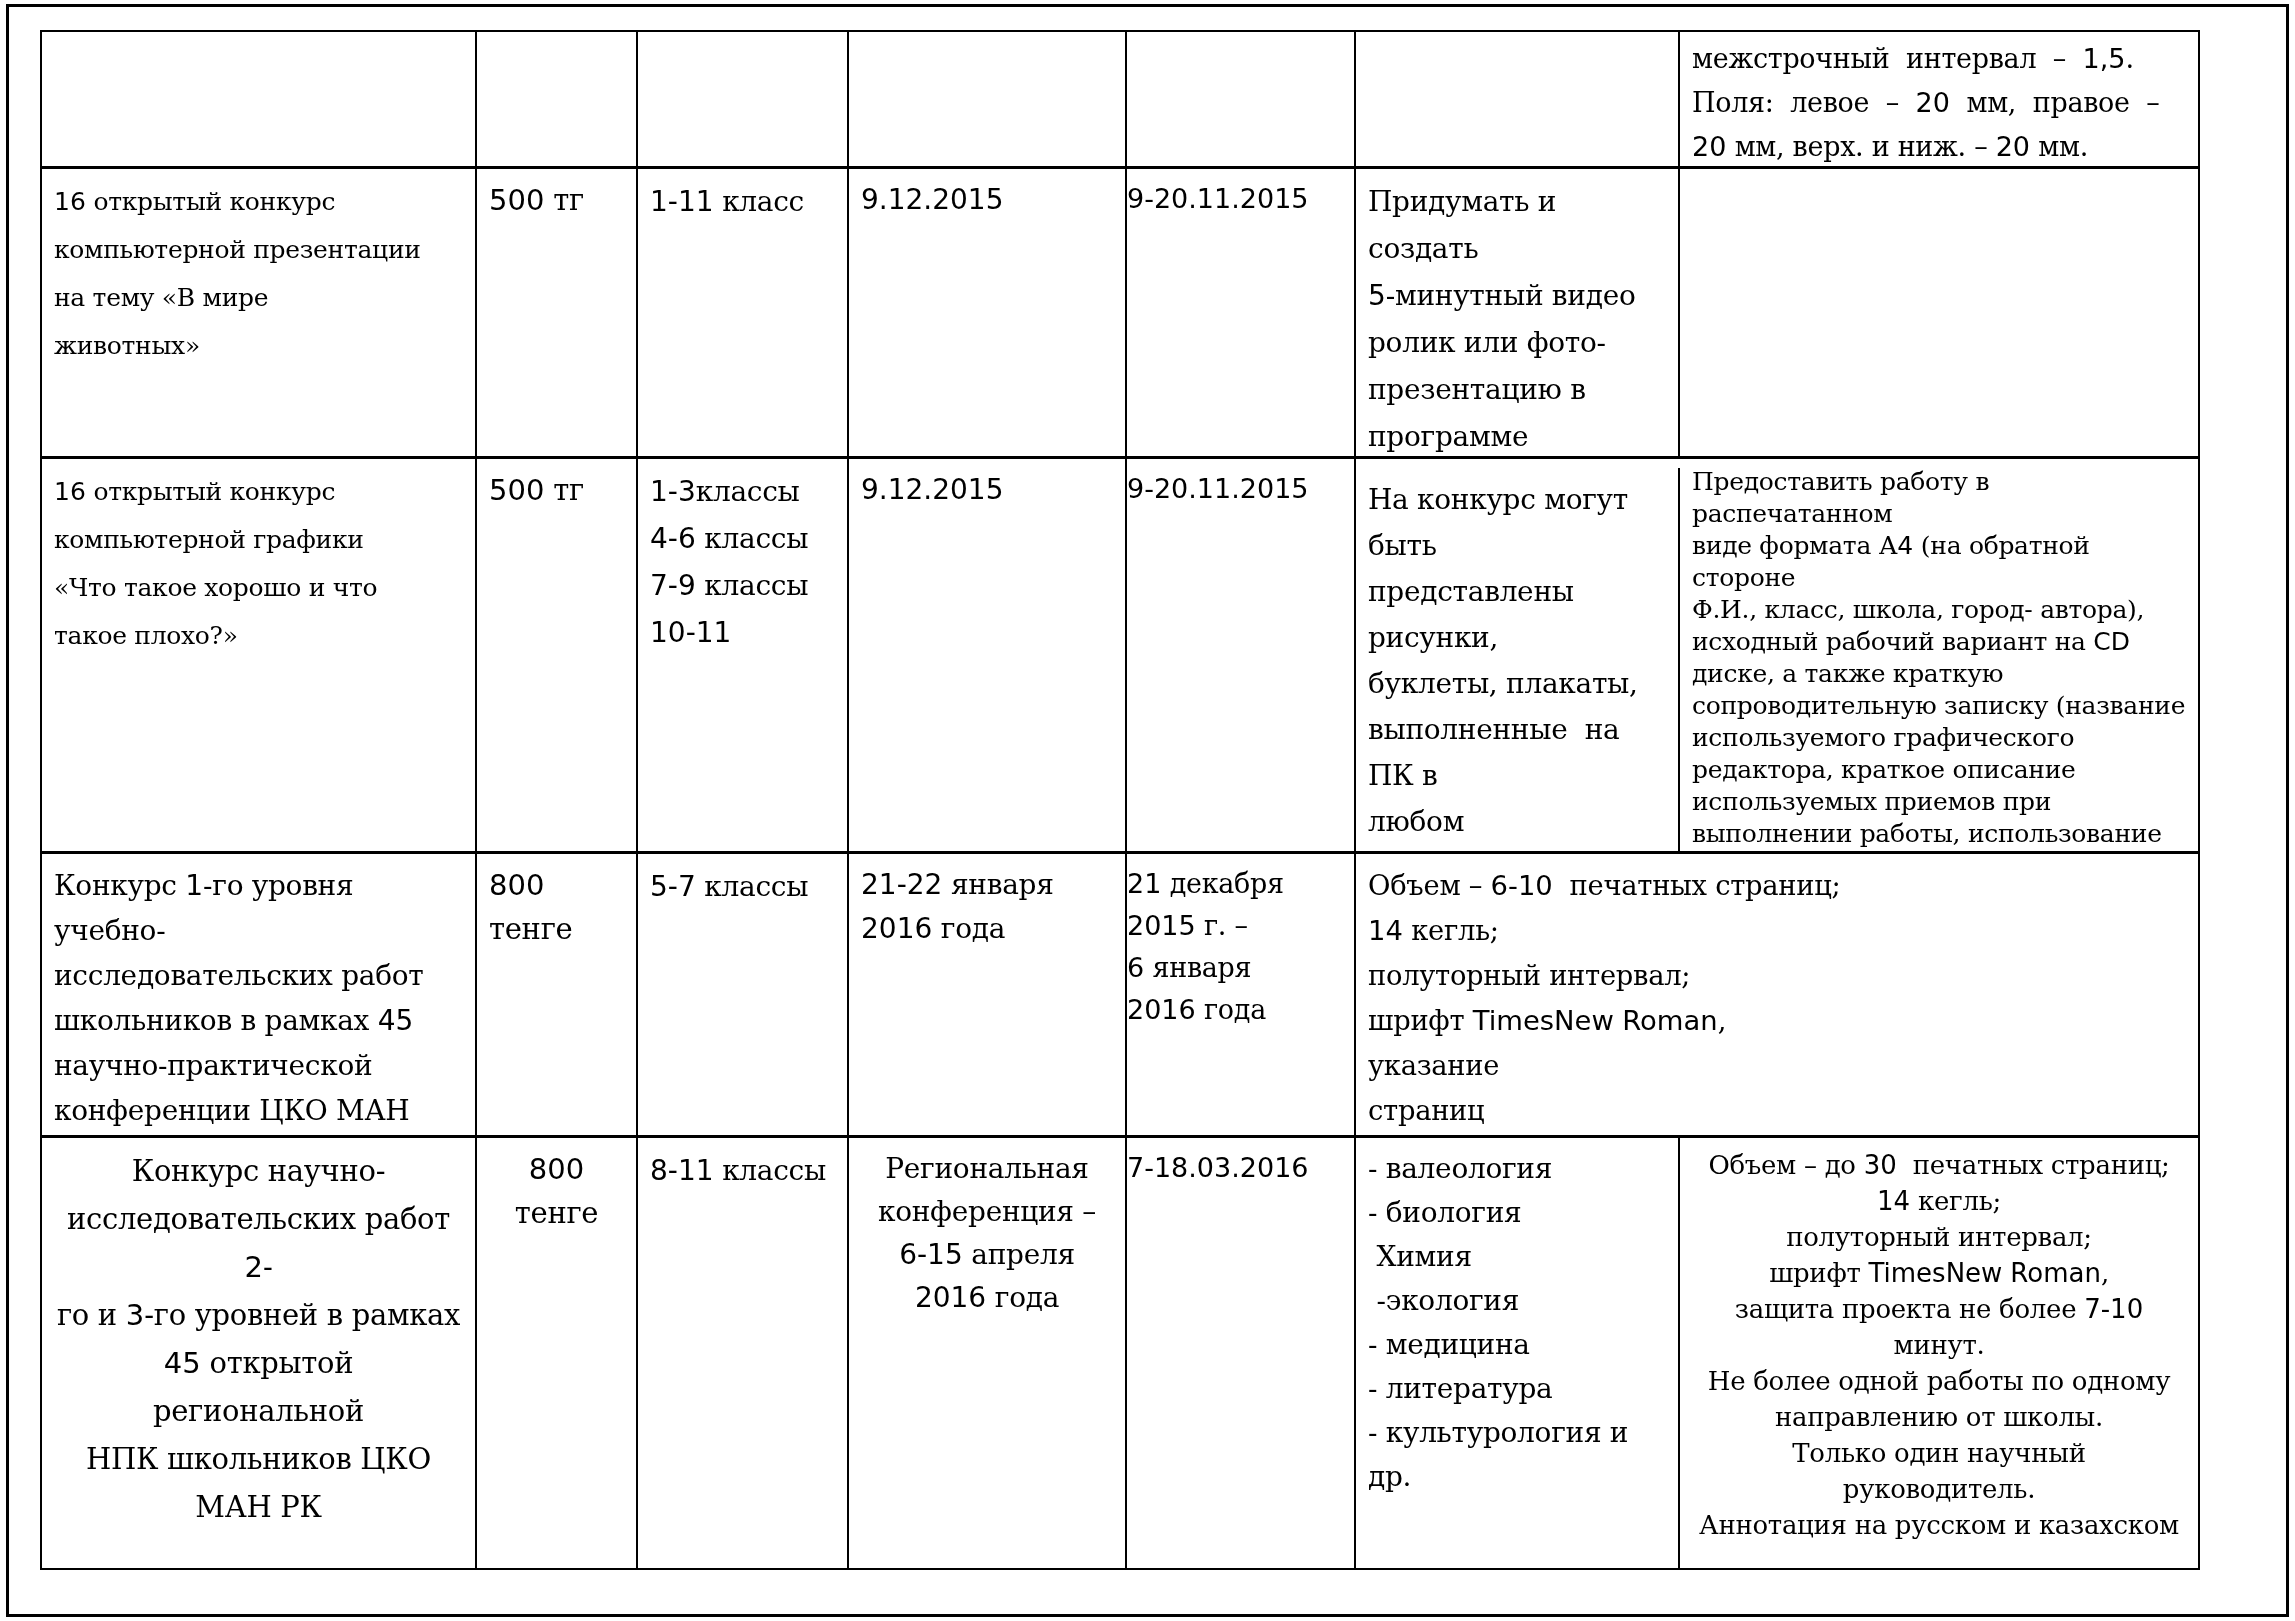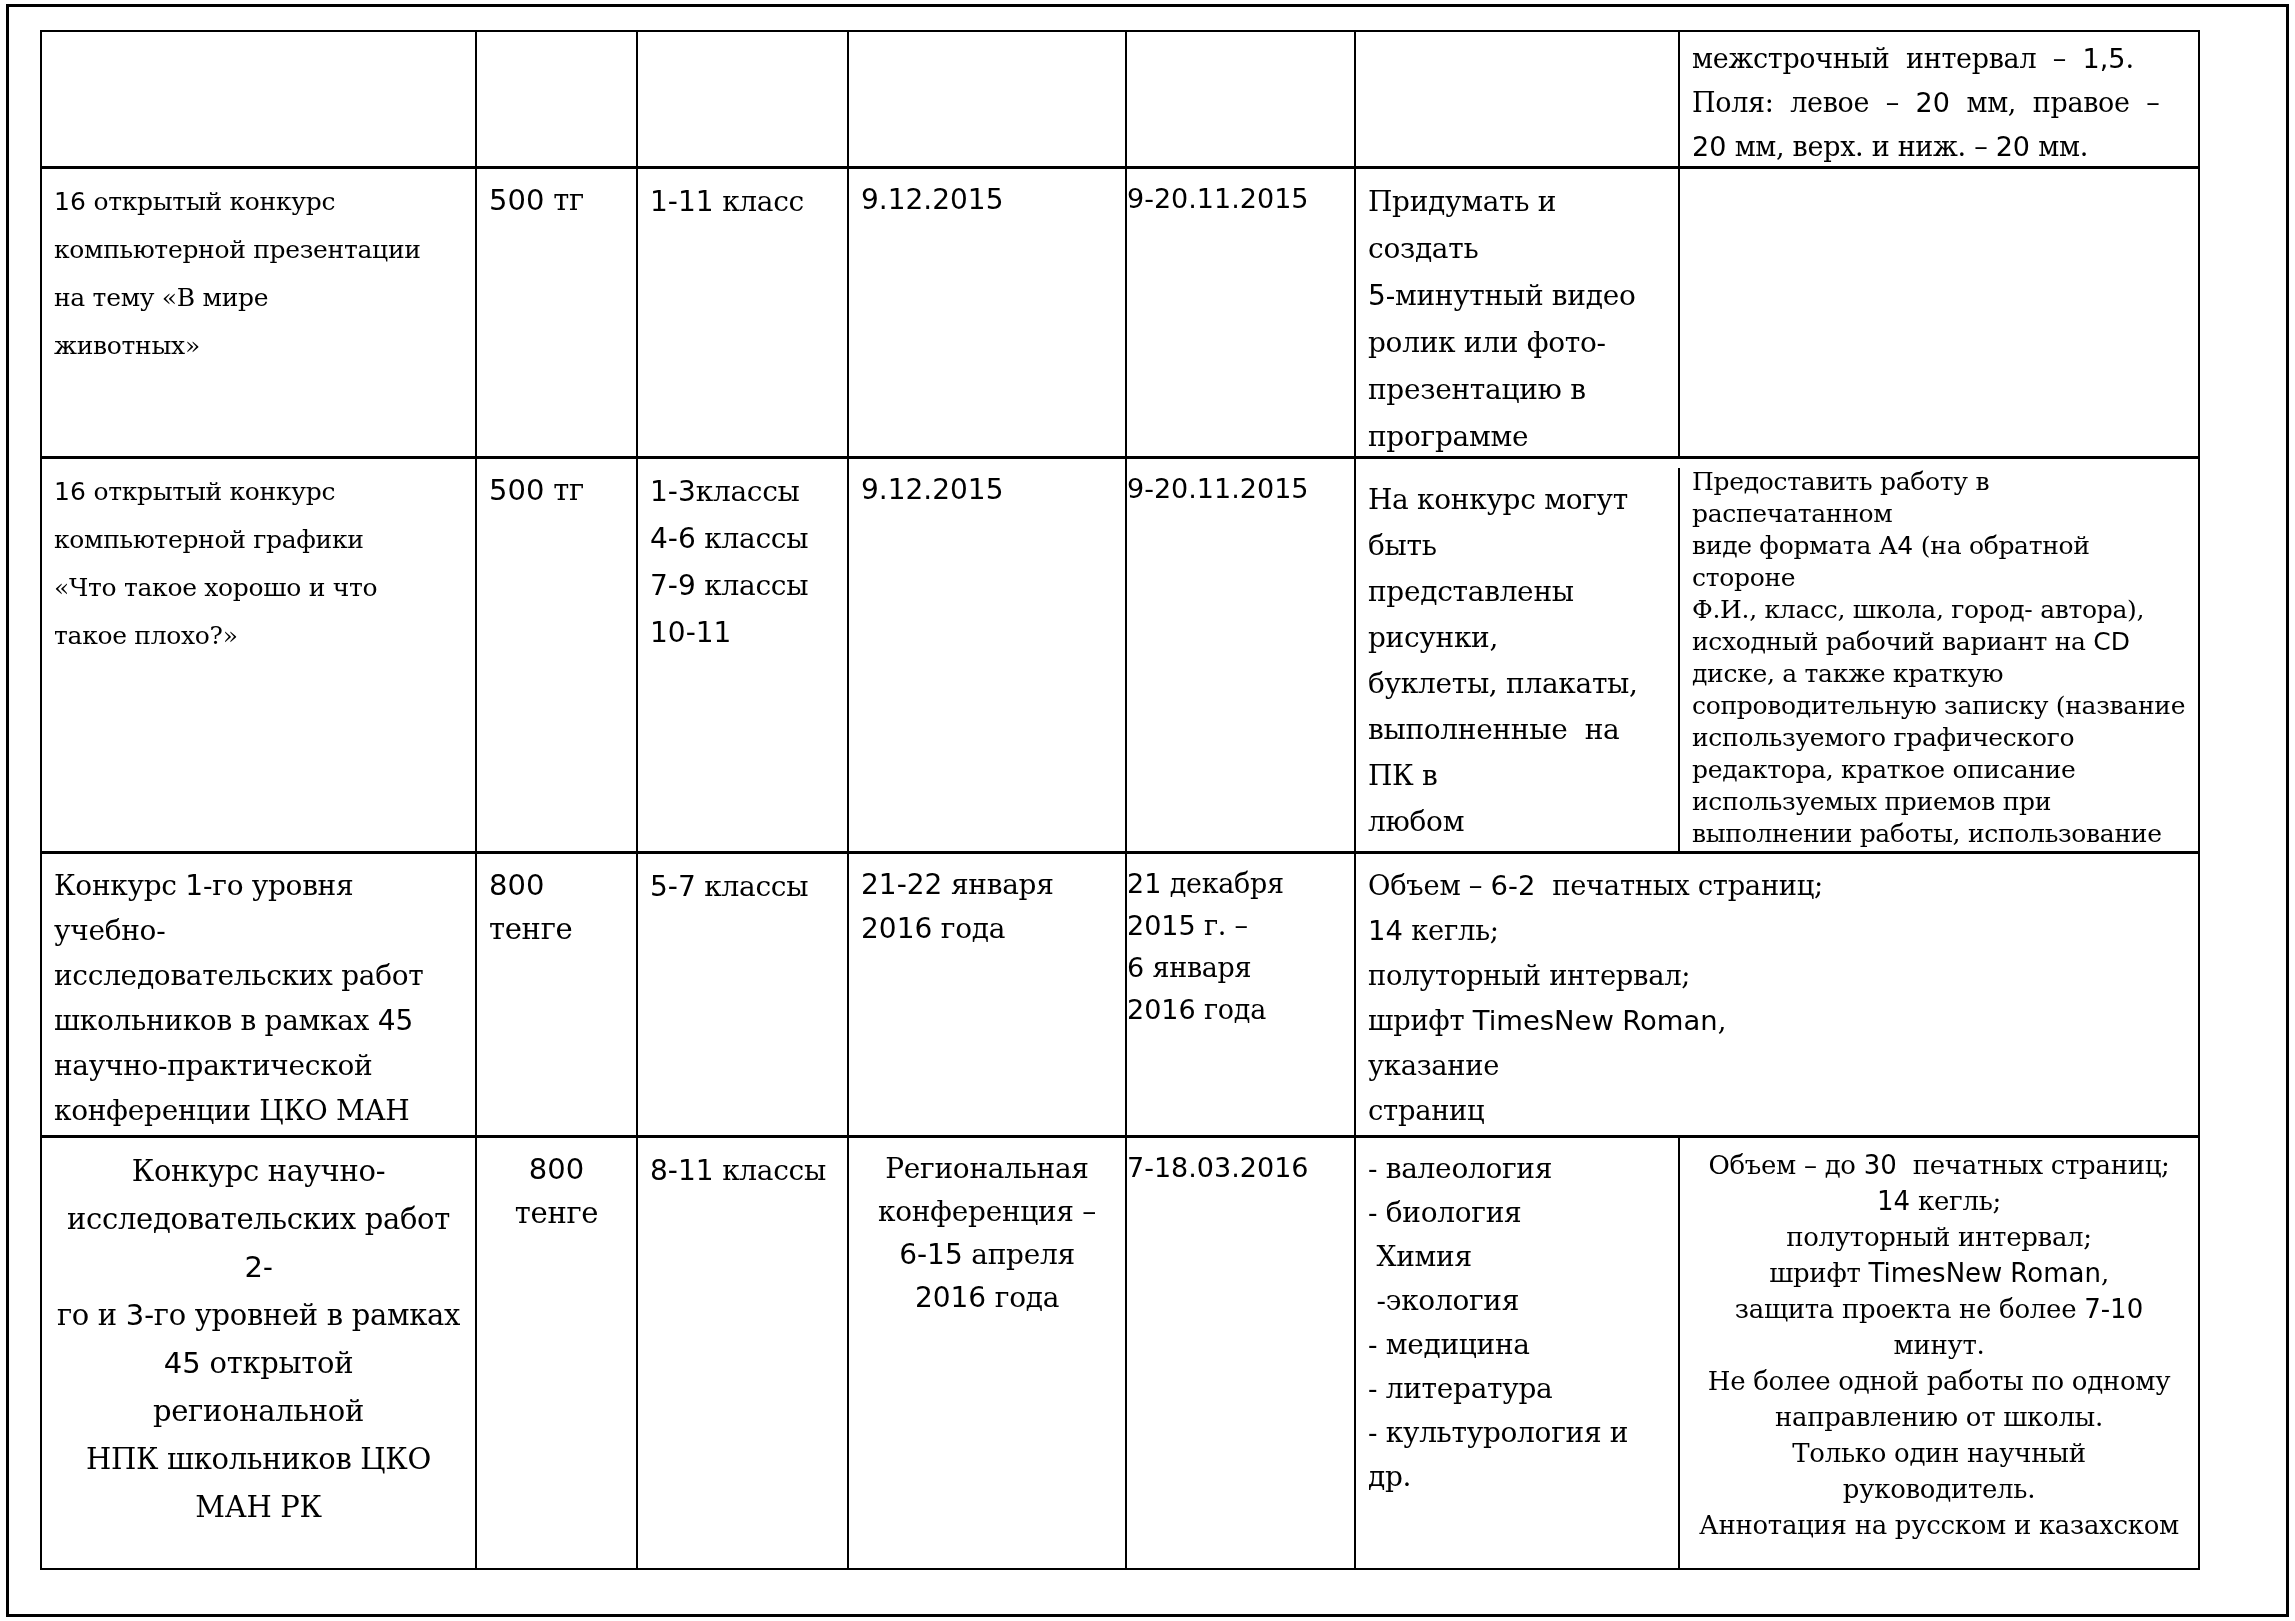--- a/index.html
+++ b/index.html
@@ -126,21 +126,21 @@
 конференции ЦКО МАН</div>
     <div class="cell c2"><span class="lat">800</span>
 тенге</div>
     <div class="cell c3"><span class="lat">5-7</span> классы</div>
     <div class="cell c4"><span class="lat">21-22</span> января
 <span class="lat">2016</span> года</div>
     <div class="cell c5"><span class="lat">21</span> декабря
 <span class="lat">2015</span> г. –
 <span class="lat">6</span> января
 <span class="lat">2016</span> года</div>
-    <div class="cell c7">Объем – <span class="lat">6-2</span>  печатных страниц;
+    <div class="cell c7">Объем – <span class="lat">6-10</span>  печатных страниц;
 <span class="lat">14</span> кегль;
 полуторный интервал;
 шрифт <span class="lat">TimesNew</span> <span class="lat">Roman</span>, указание
 страниц
 защита проекта не более  минут.</div>
   </div>
 
   <div class="row r5">
     <div class="cell c1">Конкурс научно-
 исследовательских работ <span class="lat">2</span>-

